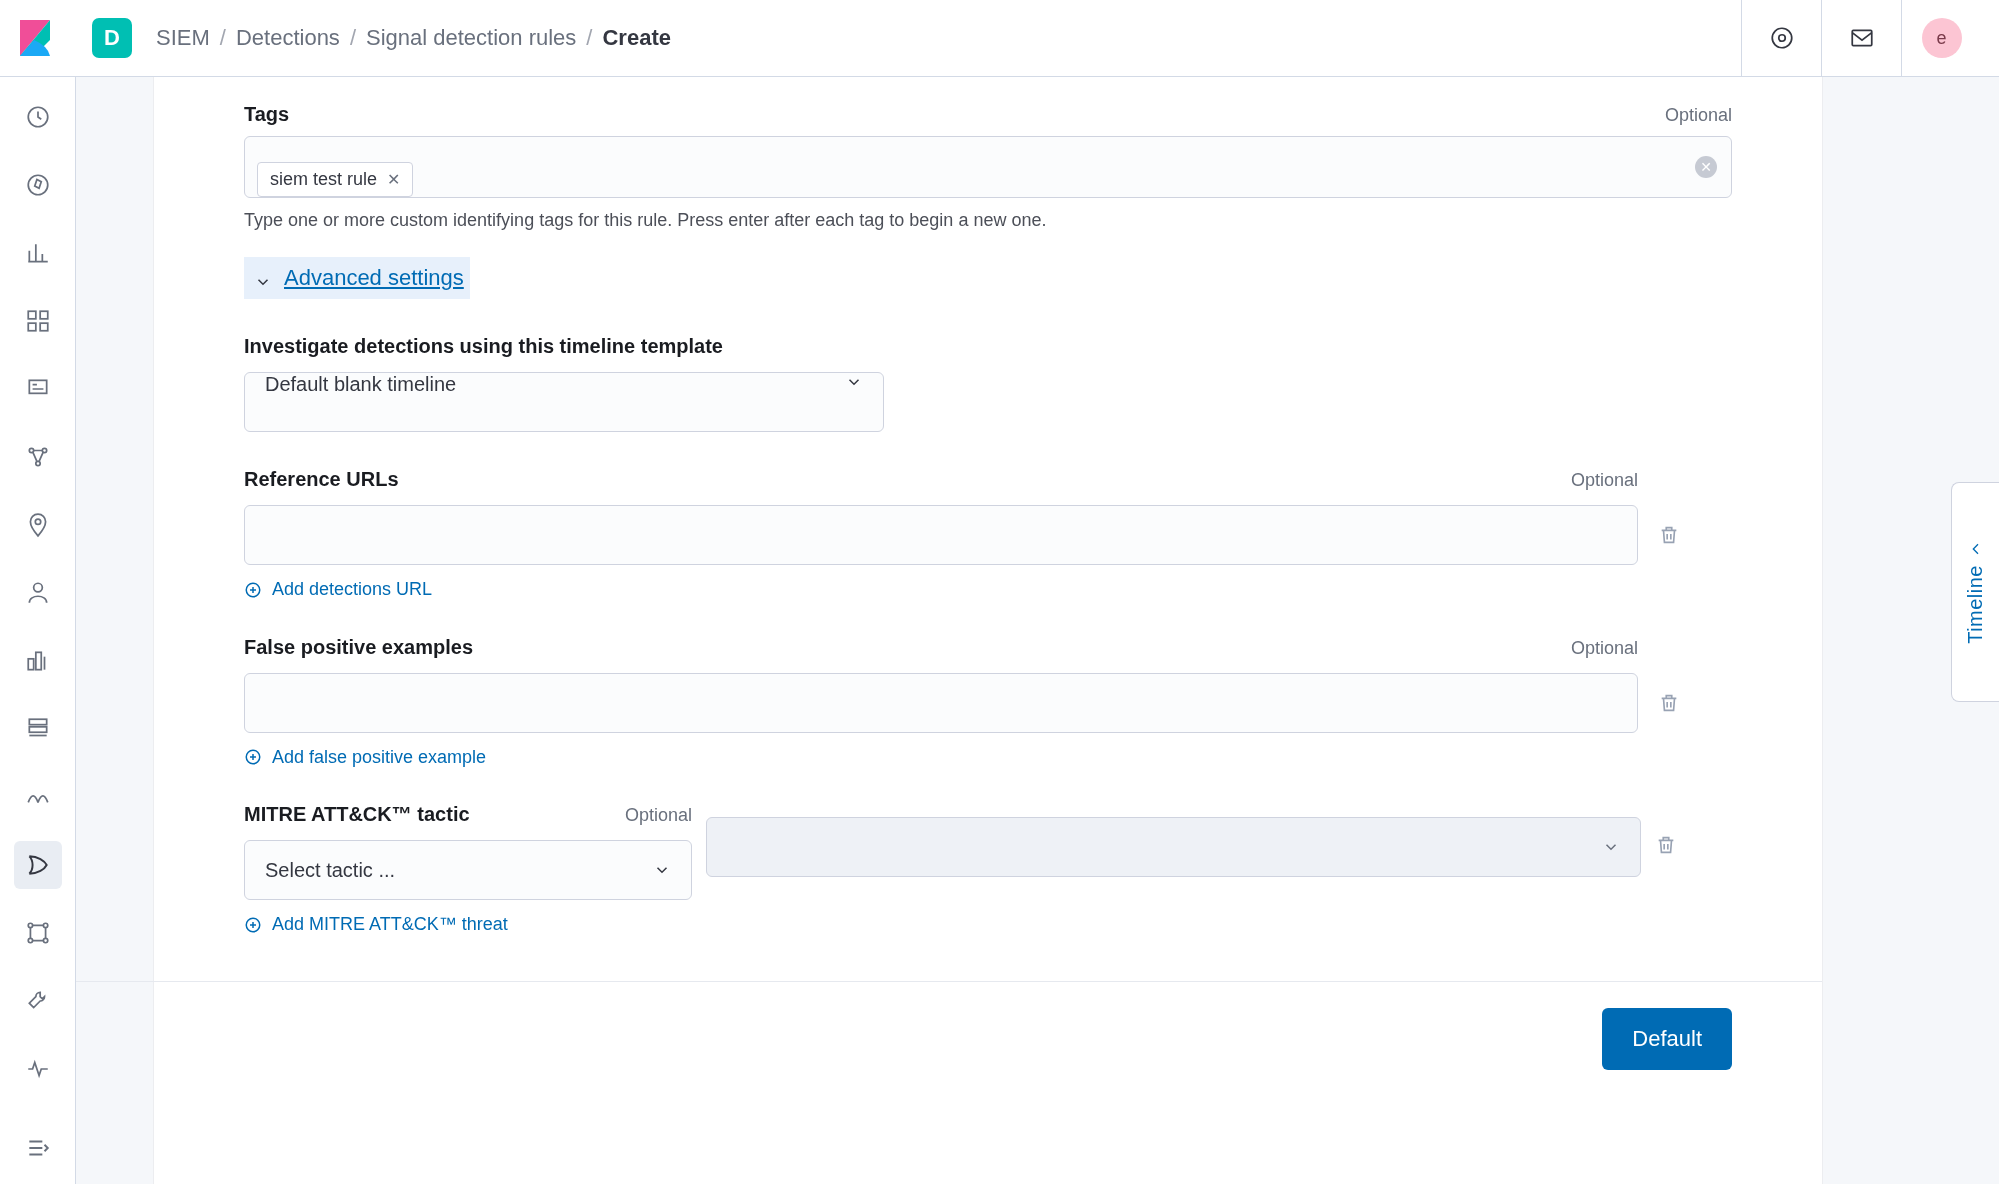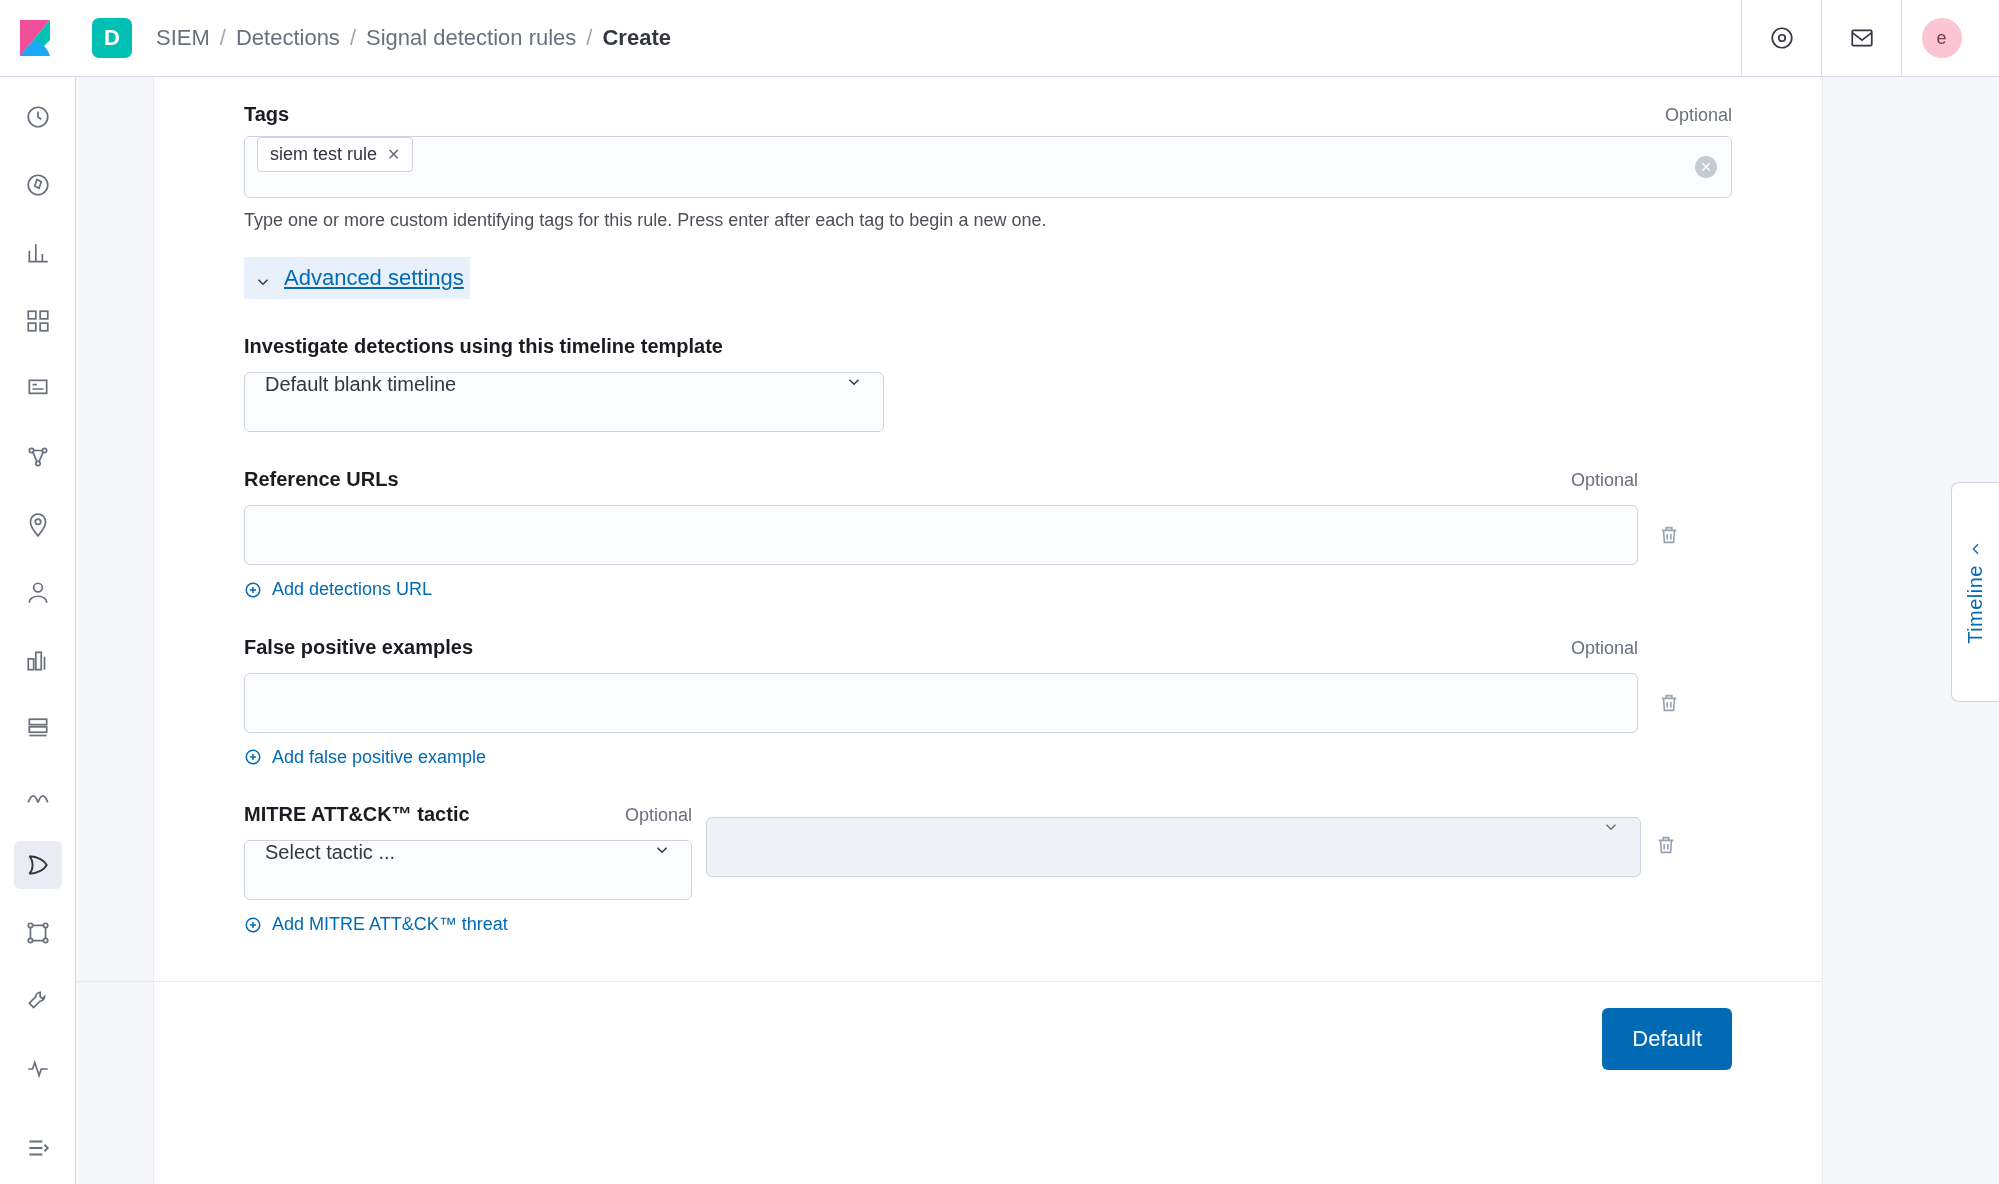--- a/index.html
+++ b/index.html
@@ -119,21 +119,21 @@
   }
   .field-label { font-weight: 700; font-size: 20px; color: #1a1c21; }
   .optional { color: #69707d; font-size: 18px; }
 
   .tags-box {
     margin-top: 10px;
     border: 1px solid #cfd3df;
     background: #fbfcfd;
     border-radius: 6px;
     height: 62px;
-    display: flex; align-items: flex-start;
+    display: flex; align-items: flex-end;
     padding: 0 12px;
     position: relative;
   }
   .tag-chip {
     background: #fff;
     border: 1px solid #cfd3df;
     border-radius: 4px;
     padding: 6px 12px;
     font-size: 18px;
     display: inline-flex; align-items: center; gap: 10px;
@@ -207,21 +207,21 @@
     display: flex; gap: 14px; align-items: flex-start;
   }
   .mitre-left { width: 448px; }
   .mitre-right { flex: 0 0 935px; }
   .mitre-head { display: flex; justify-content: space-between; align-items: baseline; }
   .mitre-select, .mitre-tech {
     margin-top: 14px;
     height: 60px;
     border: 1px solid #cfd3df;
     border-radius: 6px;
-    display: flex; align-items: flex-start; justify-content: space-between;
+    display: flex; align-items: center; justify-content: space-between;
     padding: 0 20px;
     font-size: 20px;
   }
   .mitre-select { background: #fbfcfd; color: #343741; }
   .mitre-tech { background: #eef1f6; }
   .mitre-trash { margin-top: 30px; color: #98a2b3; }
 
   .divider {
     border-top: 1px solid #e6e9ef;
     margin: 44px -90px 0 -173px;

